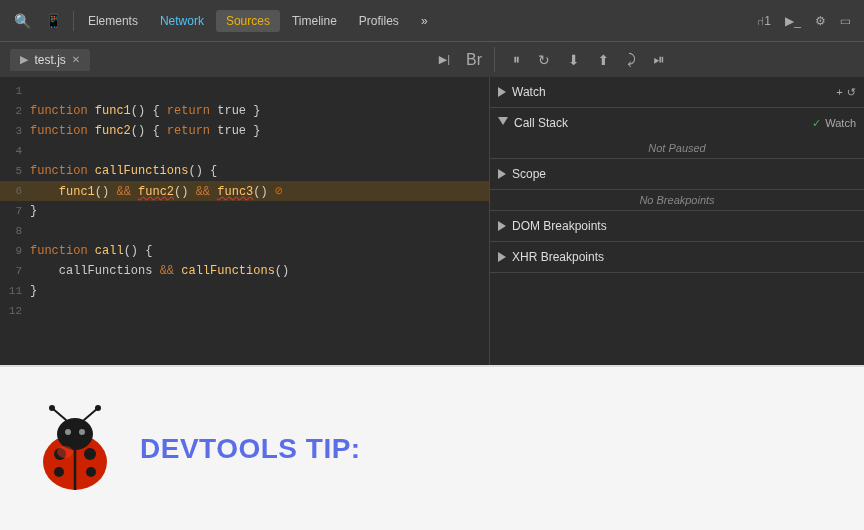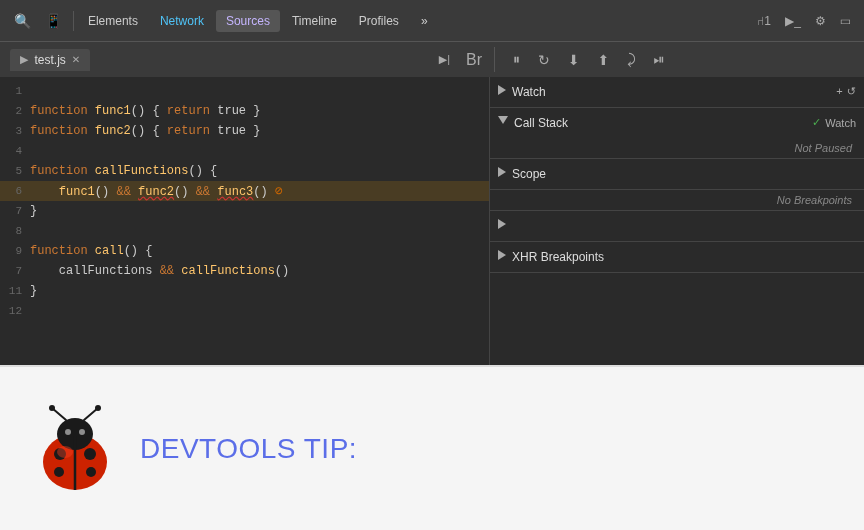--- a/index.html
+++ b/index.html
@@ -27,21 +27,21 @@
       margin: 0 2px;
     }
     .nav-tab {
       color: #ccc;
       font-size: 12px;
       padding: 4px 10px;
       cursor: pointer;
       border-radius: 3px;
     }
     .nav-tab.active {
-      color: #c4b5fd;
+      color: #eab308;
       background: #555;
     }
     .nav-tab.active-blue {
       color: #4fc3f7;
     }
     .toolbar-right {
       margin-left: auto;
       display: flex;
       align-items: center;
       gap: 4px;
@@ -144,21 +144,21 @@
     .right-panel {
       flex: 1;
       background: #2a2a2a;
       overflow: hidden;
     }
     .panel-section {
       border-bottom: 1px solid #444;
     }
     .panel-header {
       display: flex;
-      align-items: flex-start;
+      align-items: center;
       height: 30px;
       padding: 8px 8px;
       gap: 6px;
       cursor: pointer;
     }
     .panel-header-label {
       color: #ddd;
       font-size: 12px;
       flex: 1;
     }
@@ -180,21 +180,21 @@
     .triangle-down {
       border-left: 5px solid transparent;
       border-right: 5px solid transparent;
       border-top: 8px solid #aaa;
     }
     .panel-content {
       padding: 4px 12px;
       color: #888;
       font-size: 11px;
       font-style: italic;
-      text-align: right;
+      text-align: center;
     }
     .async-check {
       display: flex;
       align-items: center;
       gap: 4px;
       color: #aaa;
       font-size: 11px;
     }
     .checkmark { color: #4caf50; }
 
@@ -209,21 +209,21 @@
       border-top: 2px solid #ddd;
     }
     .ladybug {
       width: 90px;
       height: 90px;
       flex-shrink: 0;
     }
     .tip-text {
       font-family: 'Arial Black', sans-serif;
       font-size: 28px;
-      font-weight: 400;
+      font-weight: 700;
       color: #5b6ee8;
       line-height: 1.2;
       text-transform: uppercase;
       letter-spacing: 0.5px;
     }
 
     
     .squiggly {
       text-decoration: underline wavy #cc3333;
       text-decoration-skip-ink: none;
@@ -358,20 +358,21 @@
       </div>
     </div>
 
     <div class="panel-section">
       <div class="panel-content">No Breakpoints</div>
     </div>
 
     <div class="panel-section">
       <div class="panel-header">
         <span class="triangle triangle-right"></span>
+        <span class="panel-header-label">DOM Breakpoints</span>
       </div>
     </div>
 
     <div class="panel-section">
       <div class="panel-header">
         <span class="triangle triangle-right"></span>
         <span class="panel-header-label">XHR Breakpoints</span>
       </div>
     </div>
   </div>

